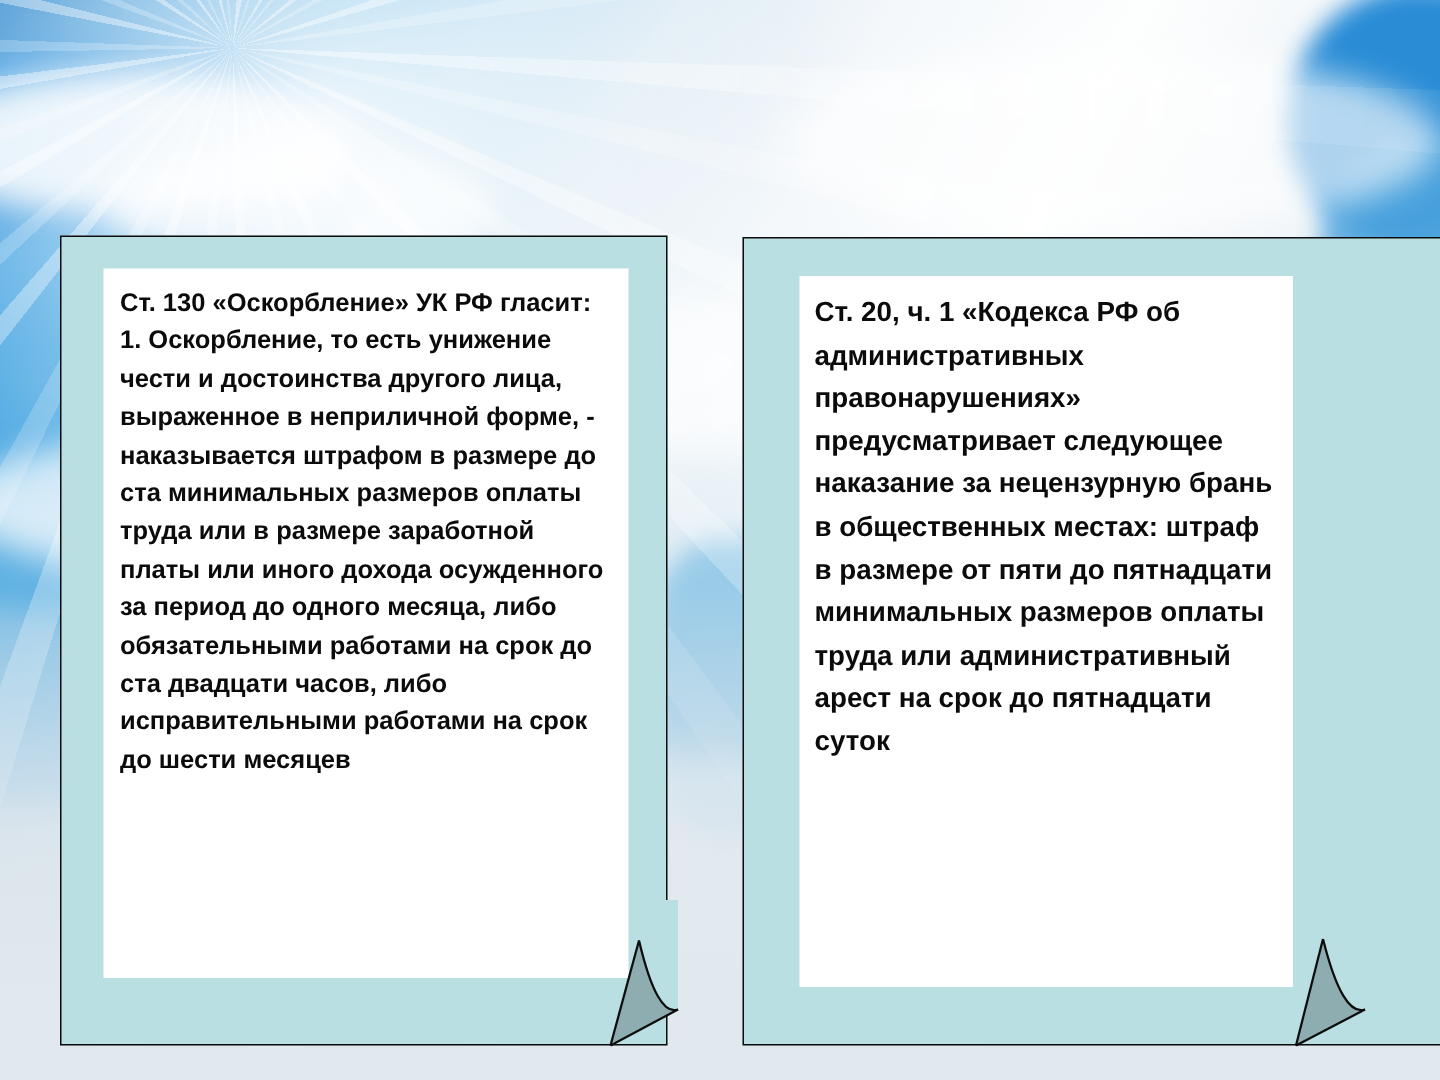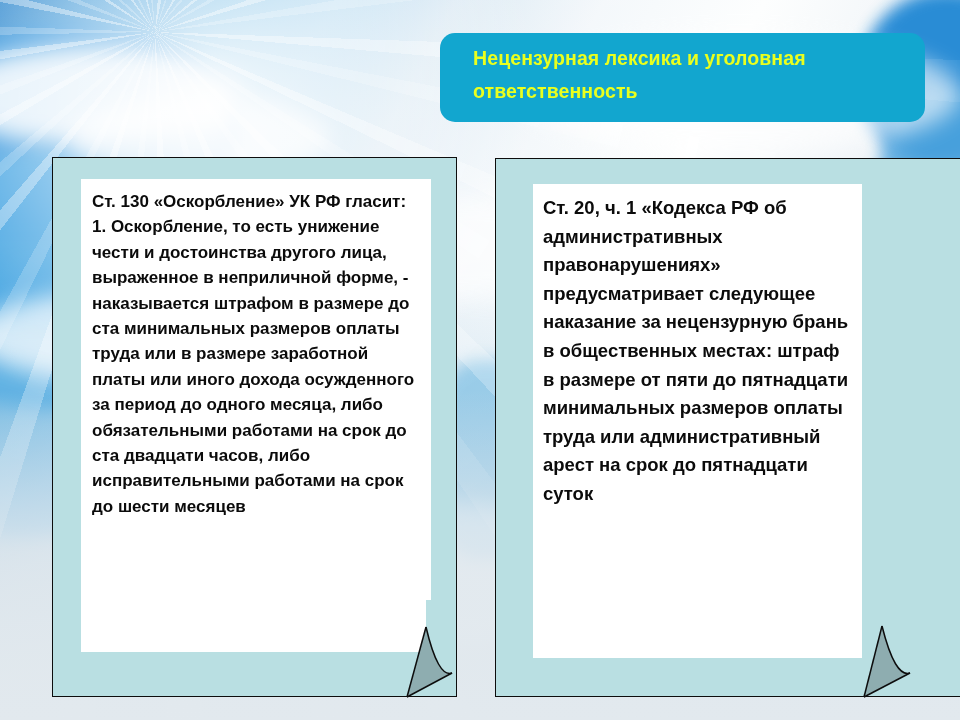--- a/index.html
+++ b/index.html
@@ -64,21 +64,21 @@
   .banner-text{color:#eaff1e;font-size:19.5px;font-weight:bold;line-height:33px;
     letter-spacing:.1px;}
 
   
   .card{position:absolute;box-sizing:border-box;
     background:#b9dfe2;border:1.5px solid #0d0d0d;}
   .card-inner{position:absolute;background:#ffffff;box-sizing:border-box;}
   .card-text{font-size:17px;font-weight:bold;color:#0b0b0b;line-height:25.4px;
     white-space:pre-line;}
 
-  #card-left{left:52px;top:157px;width:405px;height:540px;text-decoration:underline;}
+  #card-left{left:40px;top:157px;width:405px;height:540px;text-decoration:underline;}
   #card-left .card-inner{left:28px;top:21px;width:350px;height:473px;padding:10px 12px 0 11px;}
 
   #card-right{left:495px;top:158px;width:479px;height:539px;}
   #card-right .card-inner{left:37px;top:25px;width:329px;height:474px;padding:10px 10px 0 10px;}
   #card-right .card-text{font-size:18.5px;line-height:28.6px;}
 
   
   .fold{position:absolute;pointer-events:none;}
   #fold-left{left:378px;top:600px;width:120px;height:120px;}
   #fold-right{left:840px;top:600px;width:120px;height:120px;}
@@ -101,23 +101,20 @@
     <div class="cl cl-c"></div>
     <div class="cl cl-d"></div>
     <div class="cl cl-e"></div>
     <div class="cl cl-f"></div>
     <div class="cl cl-g"></div>
     <div class="rays"></div>
     <div class="glow"></div>
     <div class="haze"></div>
   </div>
 
-  <div class="banner">
-    <div class="banner-text">Нецензурная лексика и уголовная ответственность</div>
-  </div>
 
   <div class="card" id="card-left">
     <div class="card-inner">
       <div class="card-text">Ст. 130 «Оскорбление» УК РФ гласит:
 1. Оскорбление, то есть унижение чести и достоинства другого лица, выраженное в неприличной форме, - наказывается штрафом в размере до ста минимальных размеров оплаты труда или в размере заработной платы или иного дохода осужденного за период до одного месяца, либо обязательными работами на срок до ста двадцати часов, либо исправительными работами на срок до шести месяцев</div>
     </div>
   </div>
   <svg class="fold" id="fold-left" viewBox="0 0 120 120">
     <polygon points="48,0 48,27 29,97 74,73 74,0" fill="#b9dfe2"></polygon>
     <path d="M29,97 L74,73 Q60,78 48,27 Z" fill="#8eadb0"></path>

